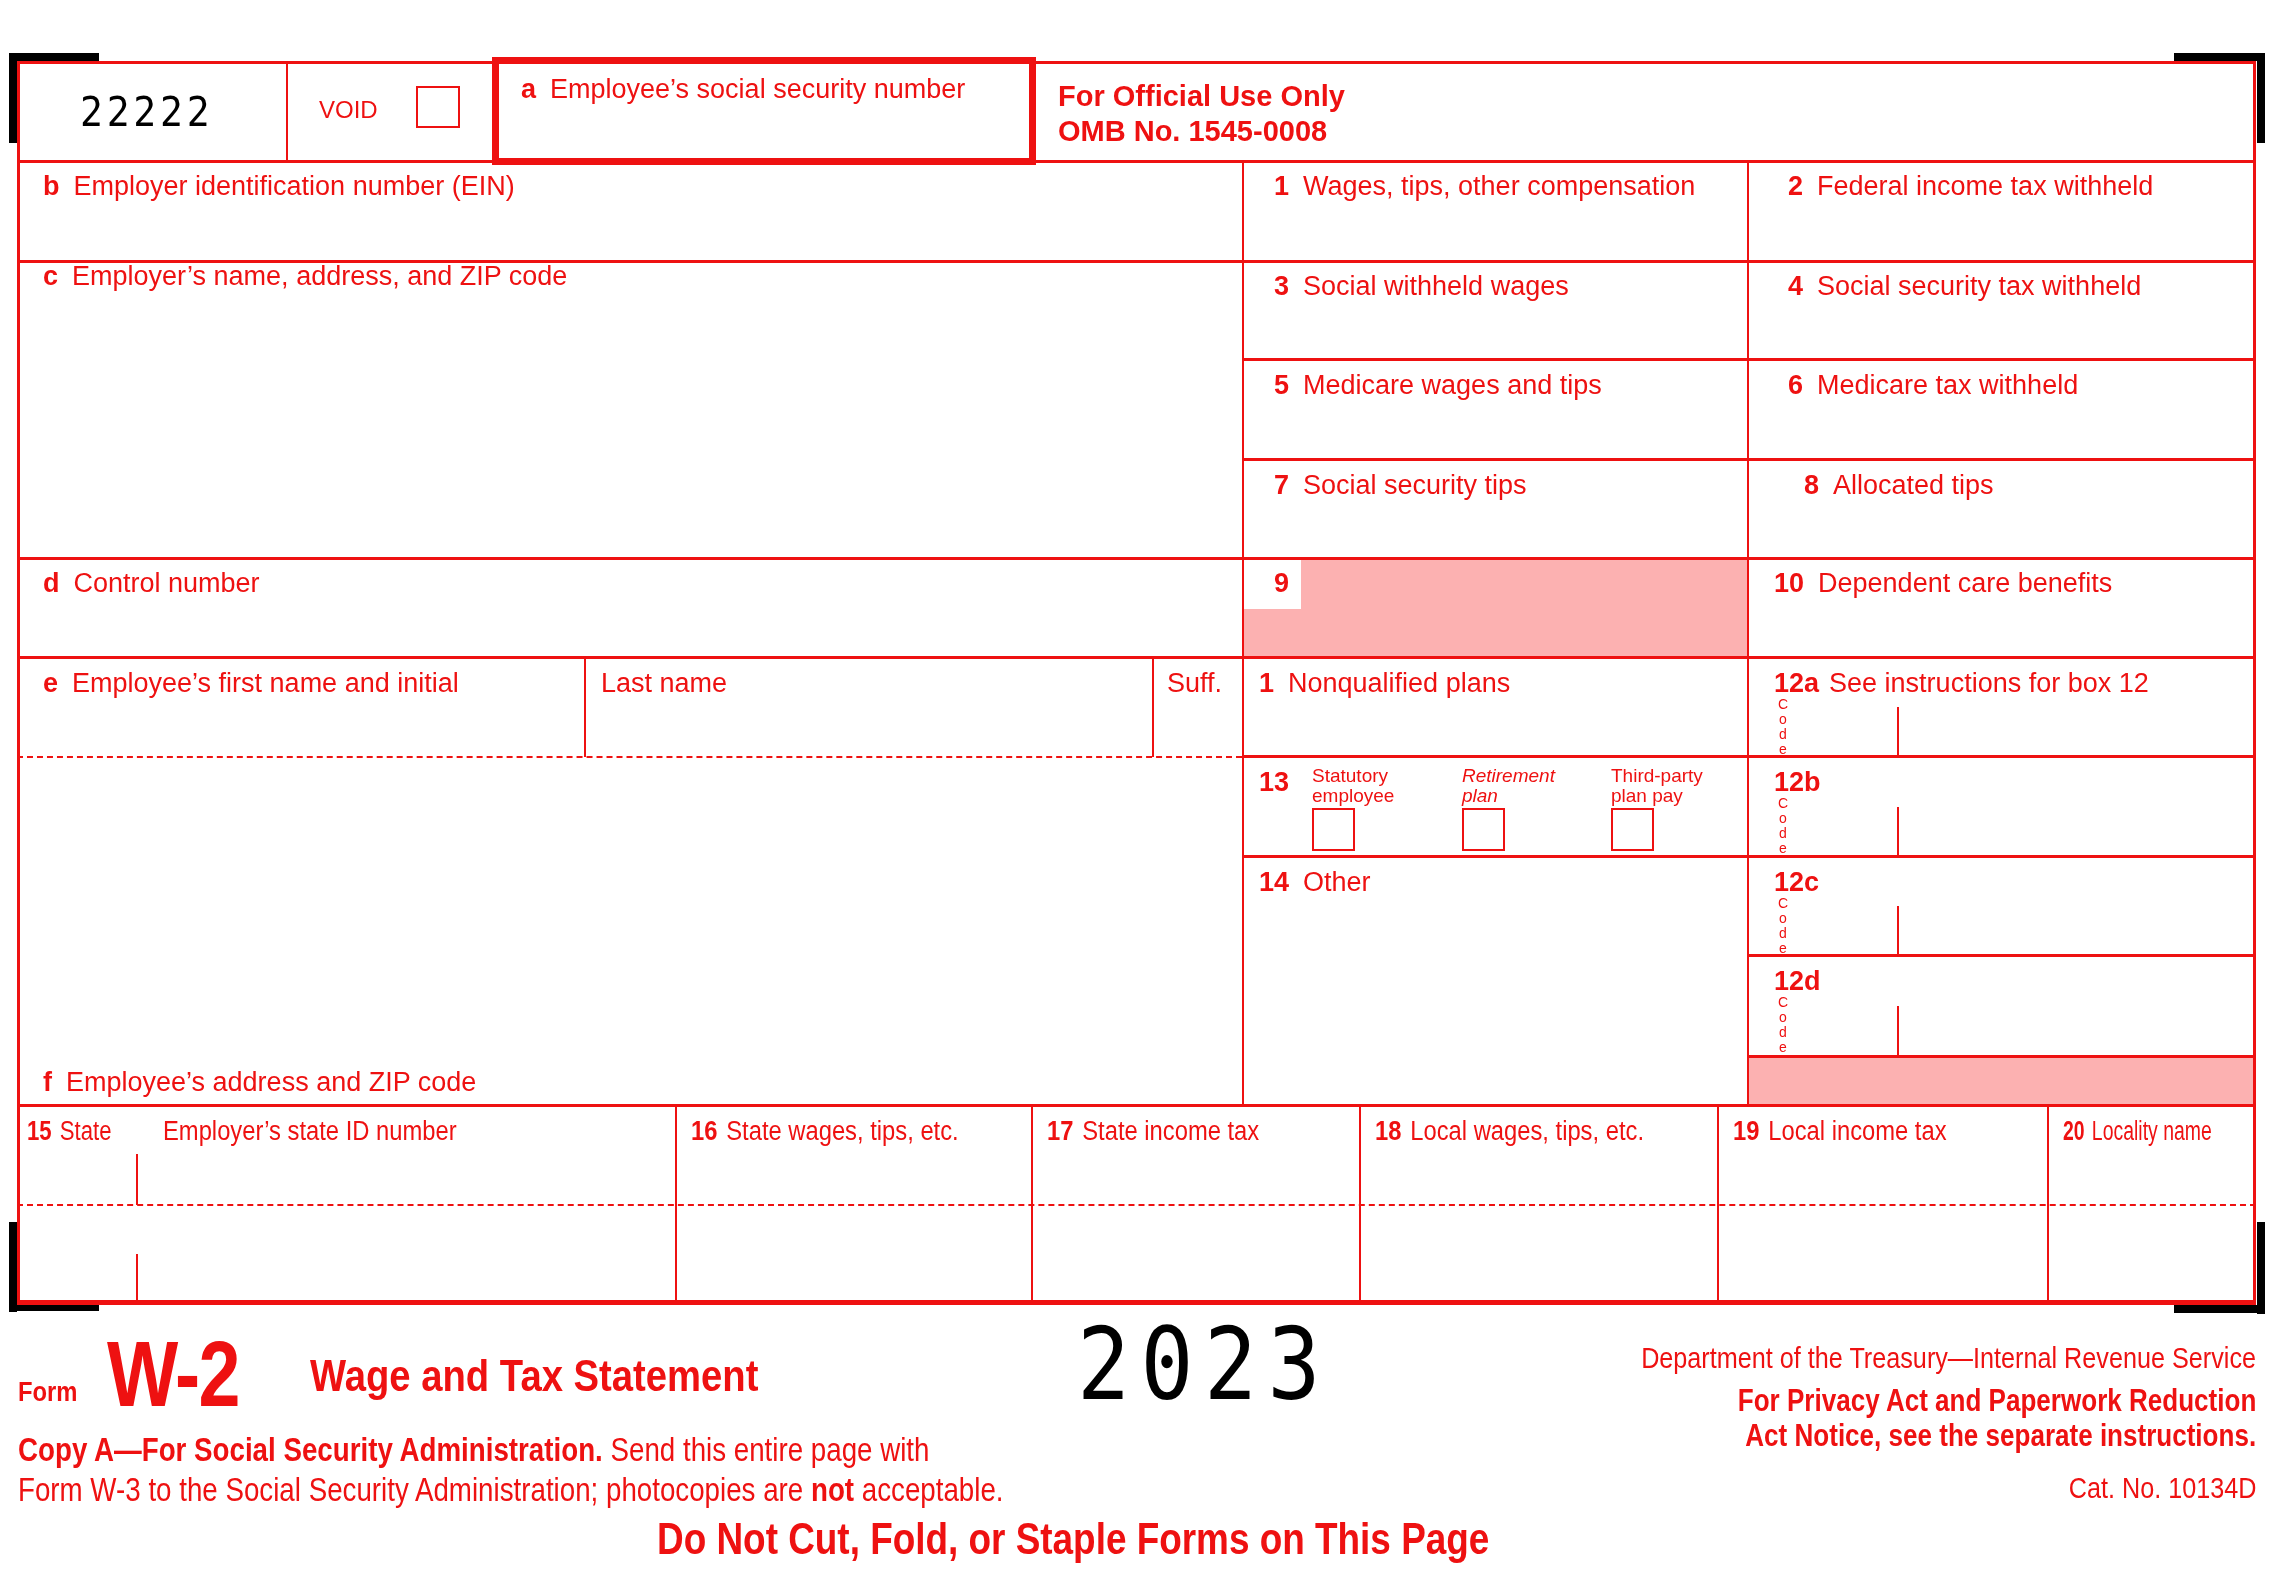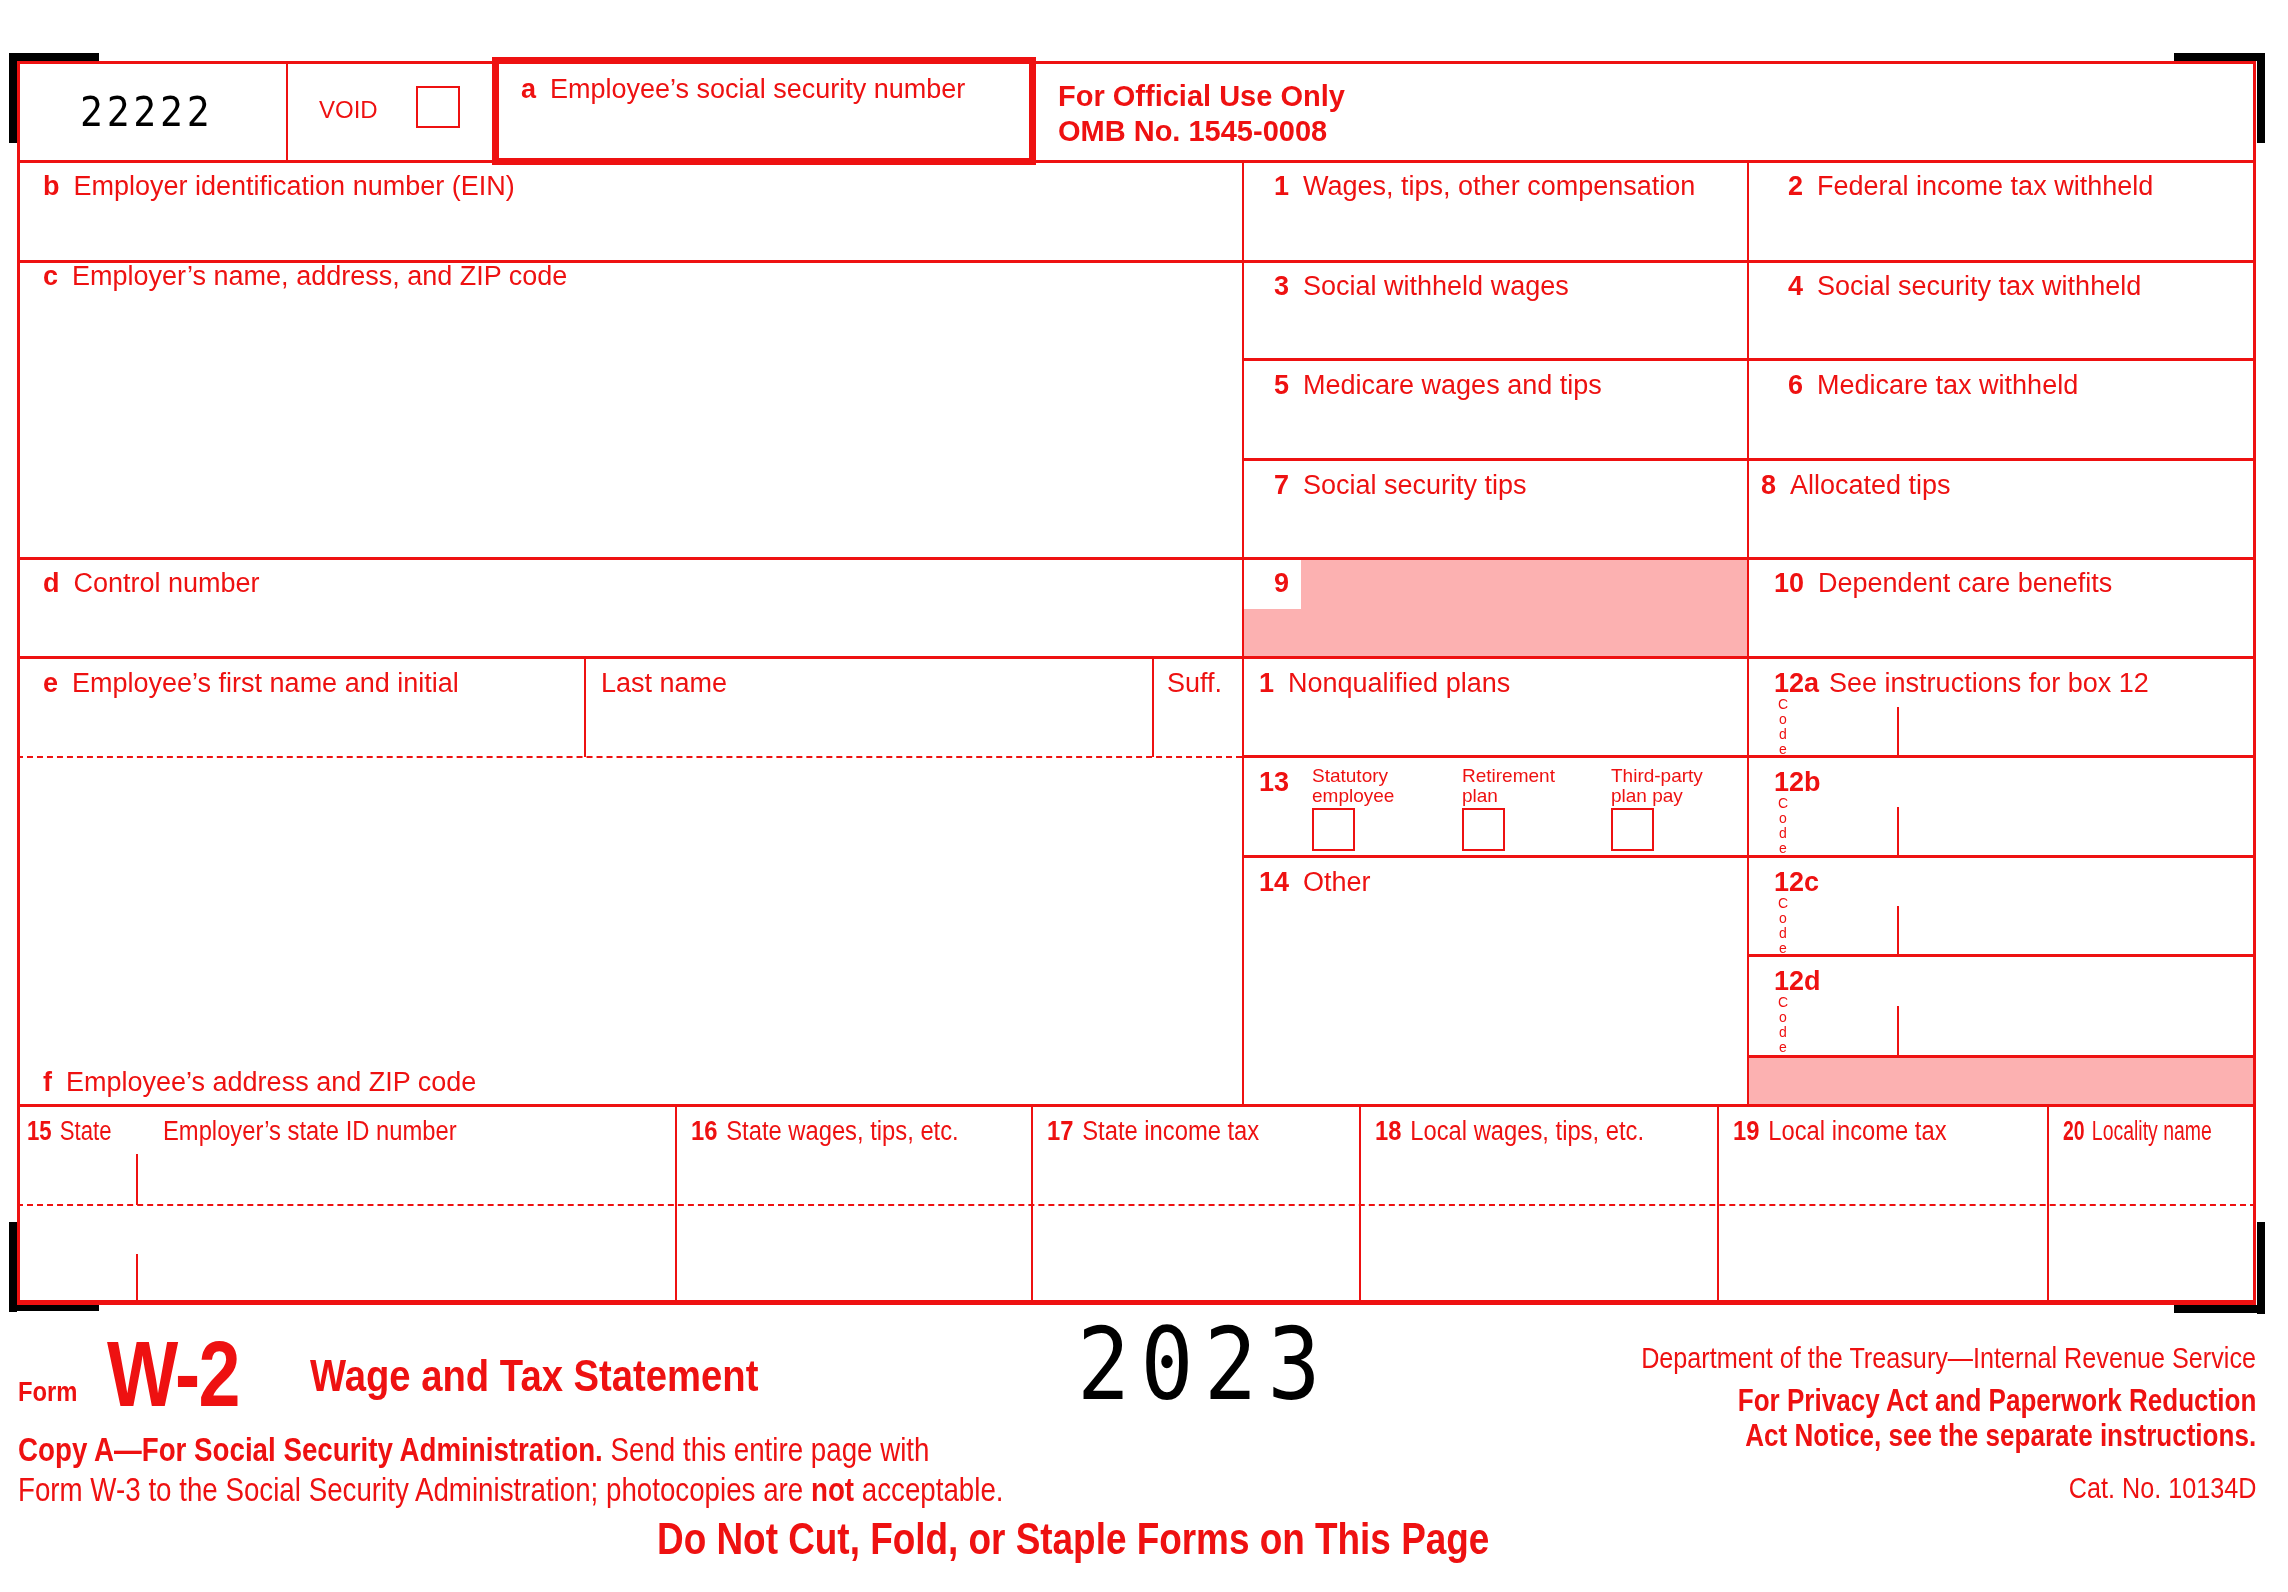--- a/index.html
+++ b/index.html
@@ -127,21 +127,21 @@
   <span class="num">1</span><span>Nonqualified plans</span>
 </div>
 
 <div class="lbl" style="left:1259px;top:769px;font-weight:bold;">
   <span>13</span>
 </div>
 <div class="lbl" style="left:1312px;top:766px;font-size:19px;line-height:20px;">
   <div>Statutory</div>
     <div>employee</div>
 </div>
-<div class="lbl" style="left:1462px;top:766px;font-size:19px;line-height:20px;">
+<div class="lbl" style="left:1462px;top:766px;font-size:19px;line-height:20px;font-style:italic;">
   <div>Retirement</div>
     <div>plan</div>
 </div>
 <div class="lbl" style="left:1611px;top:766px;font-size:19px;line-height:20px;">
   <div>Third-party</div>
     <div>plan pay</div>
 </div>
 <div class="cb" style="left:1312px;top:808px;width:43px;height:43px;"></div>
 <div class="cb" style="left:1462px;top:808px;width:43px;height:43px;"></div>
 <div class="cb" style="left:1611px;top:808px;width:43px;height:43px;"></div>
@@ -153,21 +153,21 @@
 
 <div class="lbl" style="left:1788px;top:173px;">
   <span class="num">2</span><span>Federal income tax withheld</span>
 </div>
 <div class="lbl" style="left:1788px;top:273px;">
   <span class="num">4</span><span>Social security tax withheld</span>
 </div>
 <div class="lbl" style="left:1788px;top:372px;">
   <span class="num">6</span><span>Medicare tax withheld</span>
 </div>
-<div class="lbl" style="left:1761px;top:472px;">
+<div class="lbl" style="left:1804px;top:472px;">
   <span class="num">8</span><span>Allocated tips</span>
 </div>
 <div class="lbl" style="left:1774px;top:570px;">
   <span class="num">10</span><span>Dependent care benefits</span>
 </div>
 
 <div class="lbl" style="left:1774px;top:670px;">
   <span style="font-weight:bold;margin-right:10px;">12a</span><span>See instructions for box 12</span>
 </div>
 <div class="lbl" style="left:1774px;top:769px;font-weight:bold;">12b</div>

